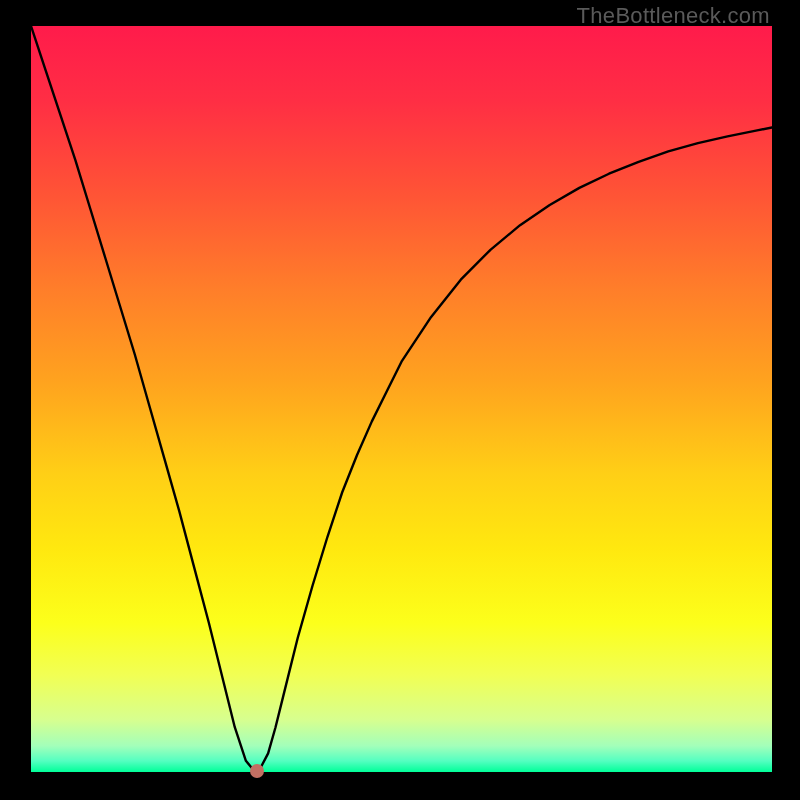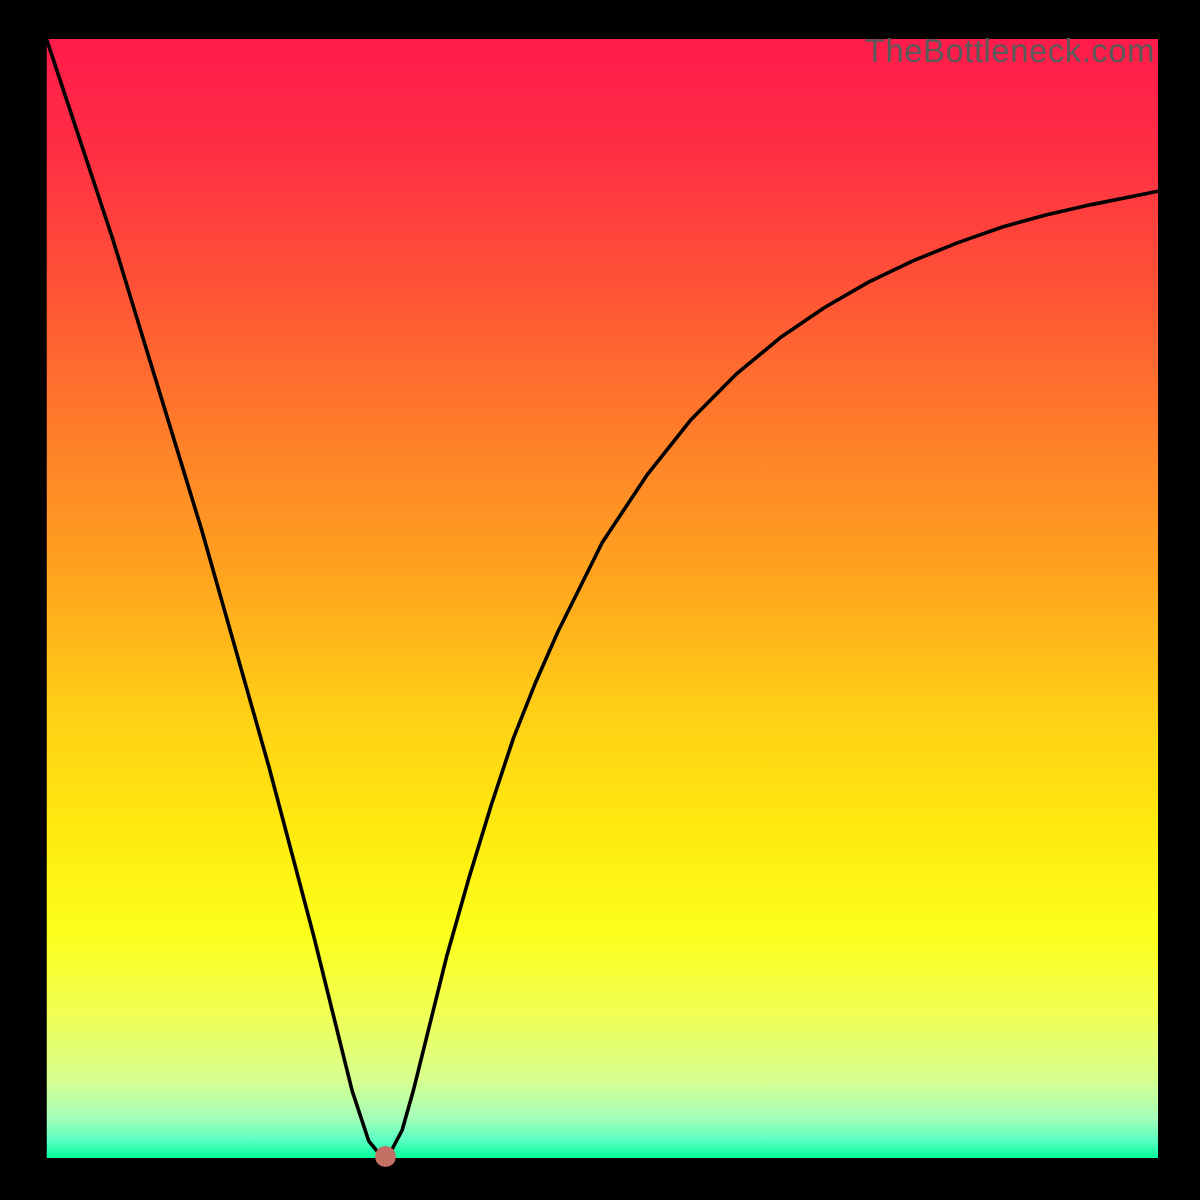--- a/index.html
+++ b/index.html
@@ -1,20 +1,20 @@
 <!DOCTYPE html>
 <html><head>
 <meta charset="utf-8">
 <style>
   * { margin: 0; padding: 0; box-sizing: border-box; }
   body { width: 800px; height: 800px; background: #000; position: relative; overflow: hidden; font-family: Arial, sans-serif; }
   .plot-area { position: absolute; left: 31px; top: 26px; width: 741px; height: 746px; }
   .gradient-bg { position: absolute; inset: 0; }
   .curve-svg { position: absolute; inset: 0; width: 100%; height: 100%; }
-  .watermark { position: absolute; top: 21px; right: 30px; color: #5a5a5a; font-size: 22px; font-weight: 500; letter-spacing: 0.3px; }
+  .watermark { position: absolute; top: 3px; right: 30px; color: #5a5a5a; font-size: 22px; font-weight: 500; letter-spacing: 0.3px; }
   .marker { position: absolute; width: 14px; height: 14px; background: #c36f63; border-radius: 50%; transform: translate(-50%, -50%); }
 </style>
 </head>
 <body>
 
 <div class="plot-area">
   <svg class="gradient-bg" viewBox="0 0 741 746" preserveAspectRatio="none">
     <defs>
       <linearGradient id="grad" x1="0" y1="0" x2="0" y2="1">
           <stop offset="0%" stop-color="#ff1b4b"></stop>

